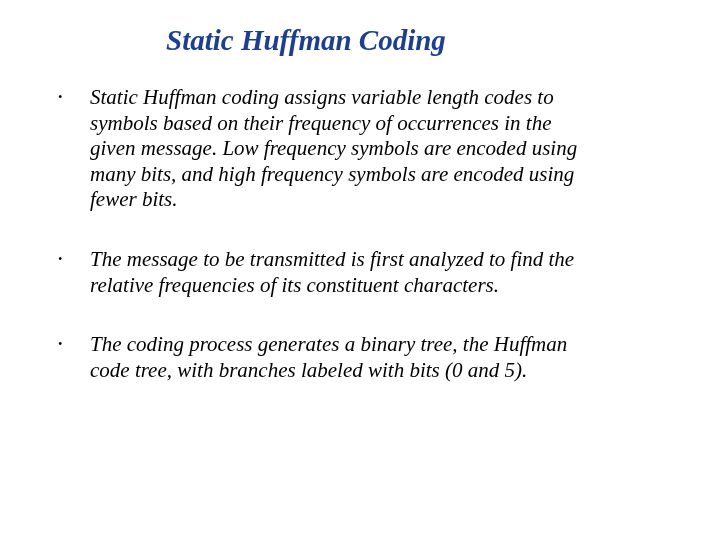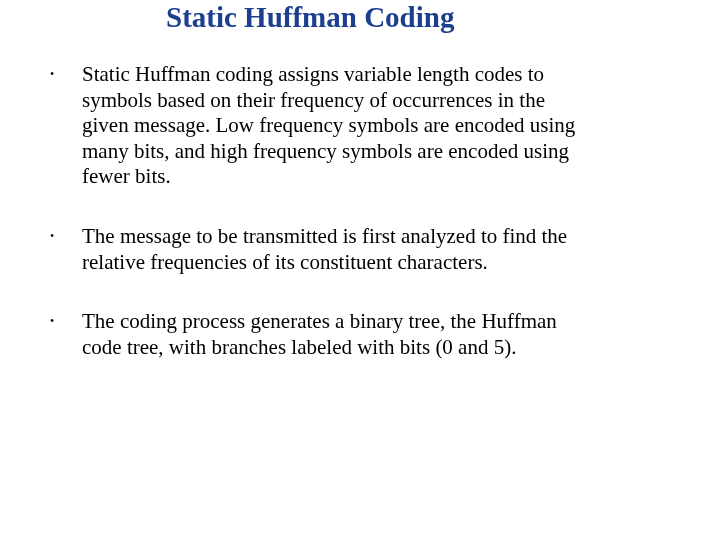--- a/index.html
+++ b/index.html
@@ -8,31 +8,32 @@
     width: 720px;
     height: 540px;
     background: #ffffff;
     font-family: "Times New Roman", Times, serif;
     color: #000000;
   }
   .slide {
     width: 632px;
     height: 540px;
     box-sizing: border-box;
-    padding: 1px 40px 20px 40px;
+    padding: 24px 40px 20px 40px;
+    font-style: italic;
   }
   .title {
     color: #1d3f90;
     font-size: 29px;
     font-weight: bold;
     margin: 0 0 28px 126px;
   }
   ul.bullets {
     list-style: none;
-    margin: 4px;
+    margin: 12px;
     padding: 0;
   }
   ul.bullets li {
     position: relative;
     padding-left: 38px;
     font-size: 21px;
     line-height: 1.22;
     margin-bottom: 34px;
     color: #000;
   }

